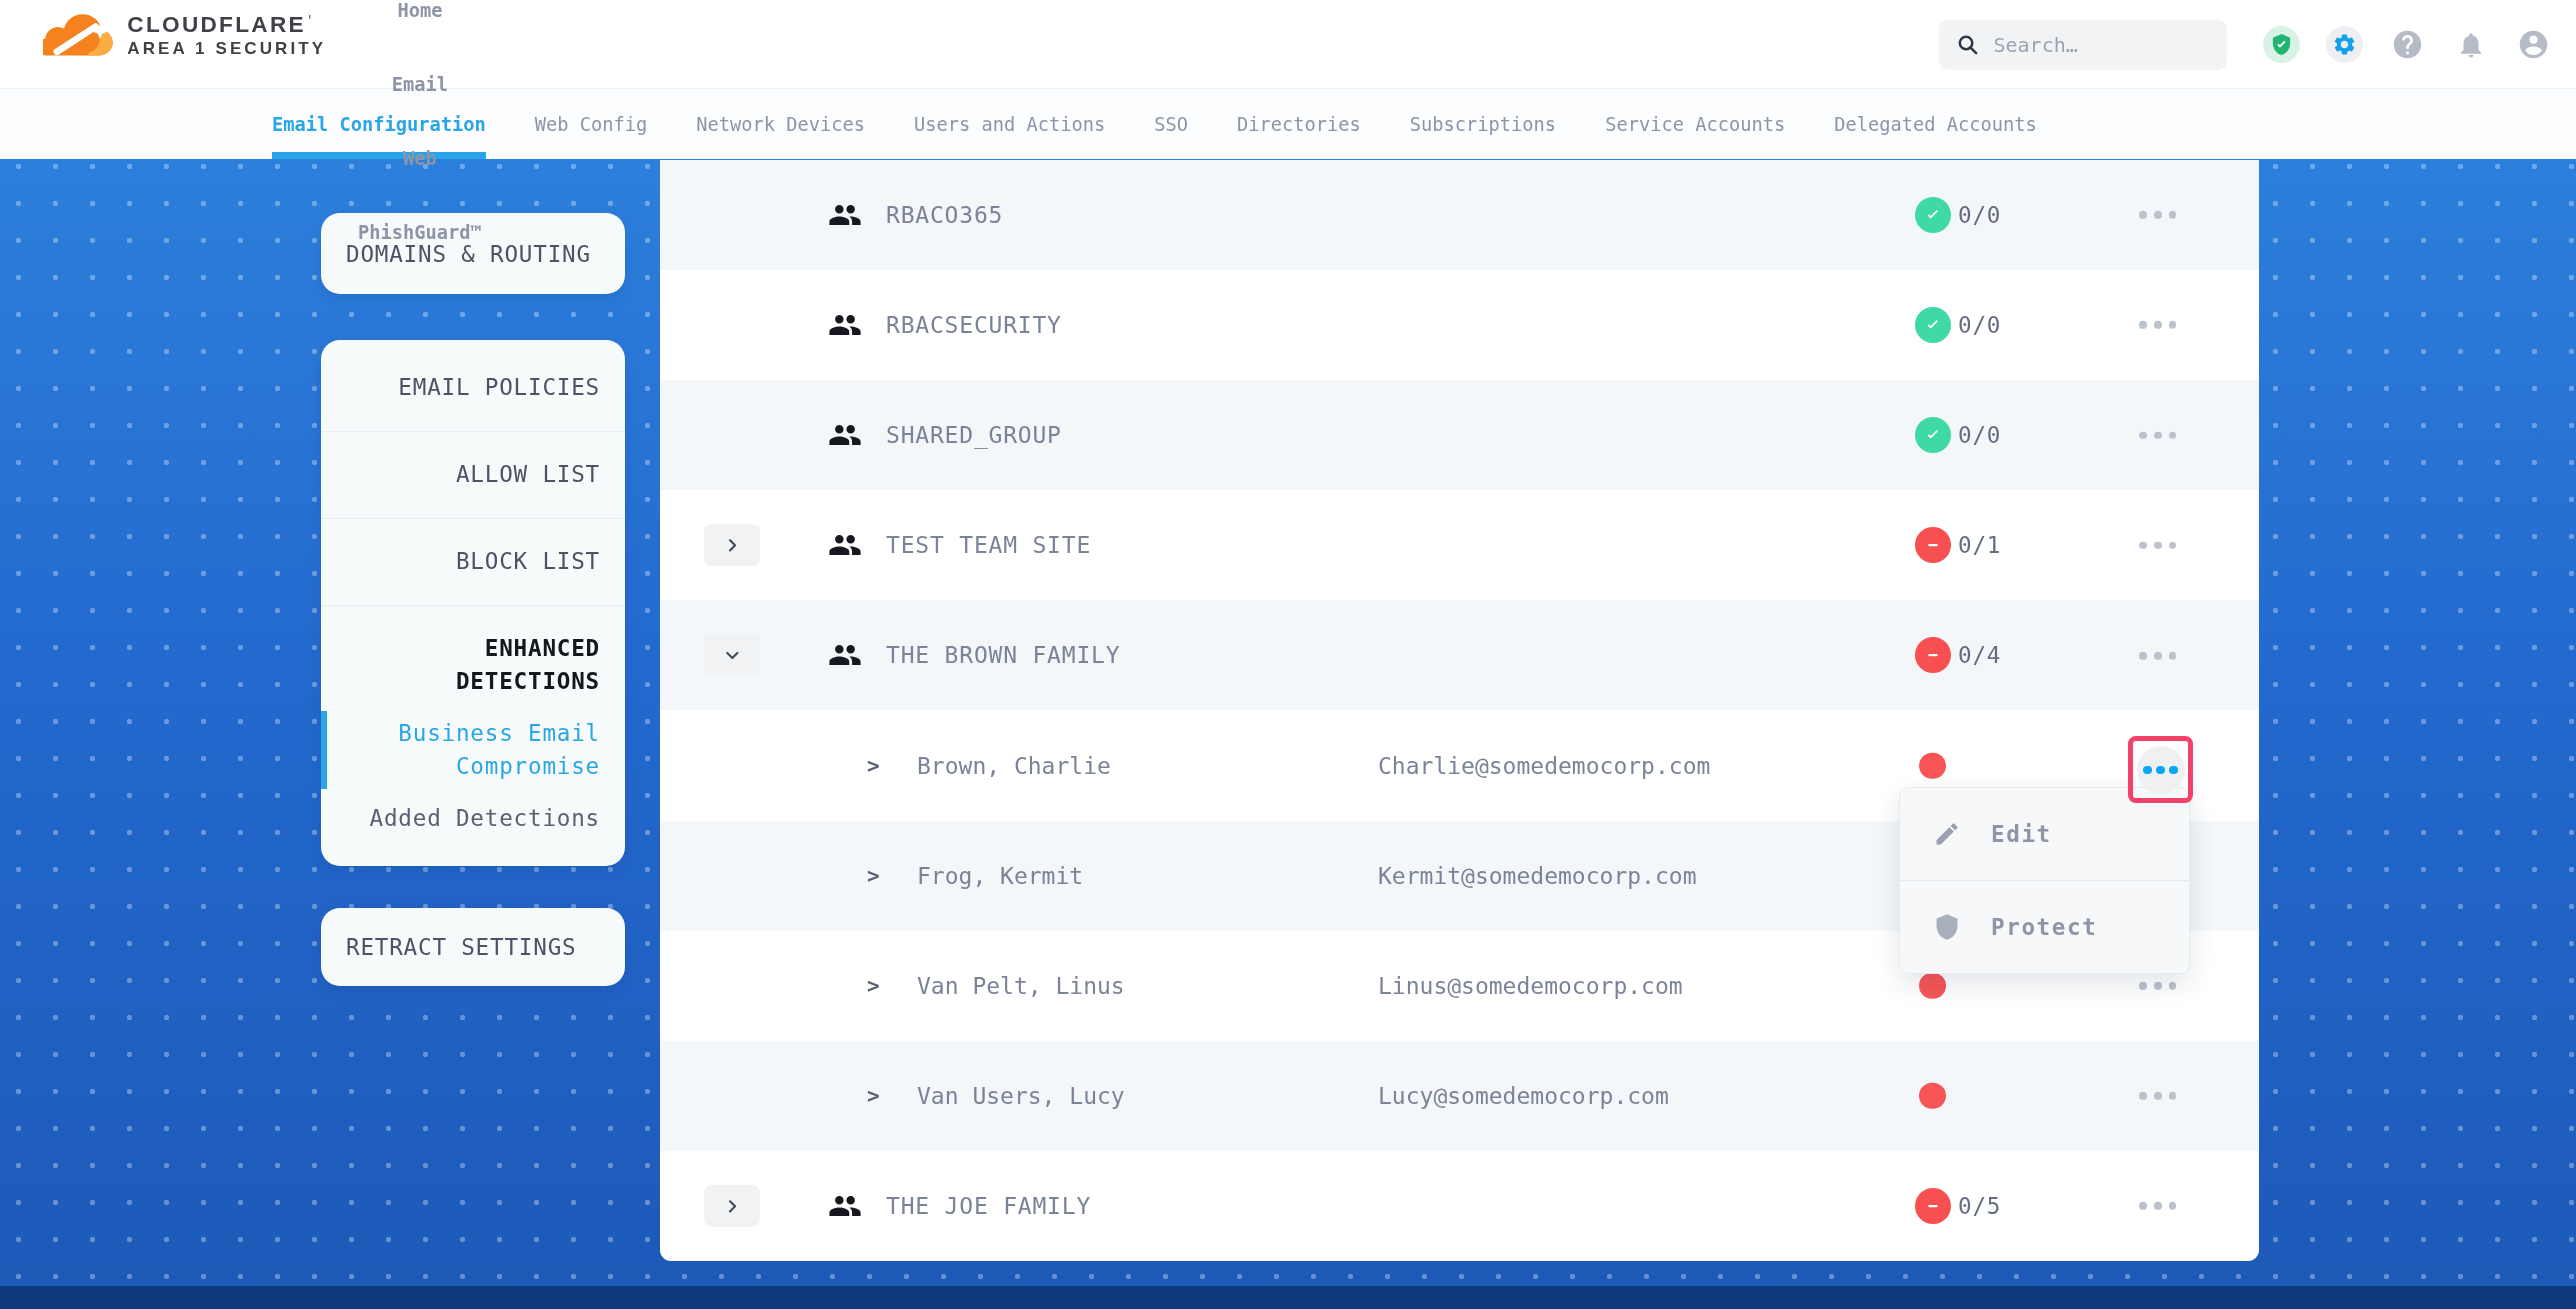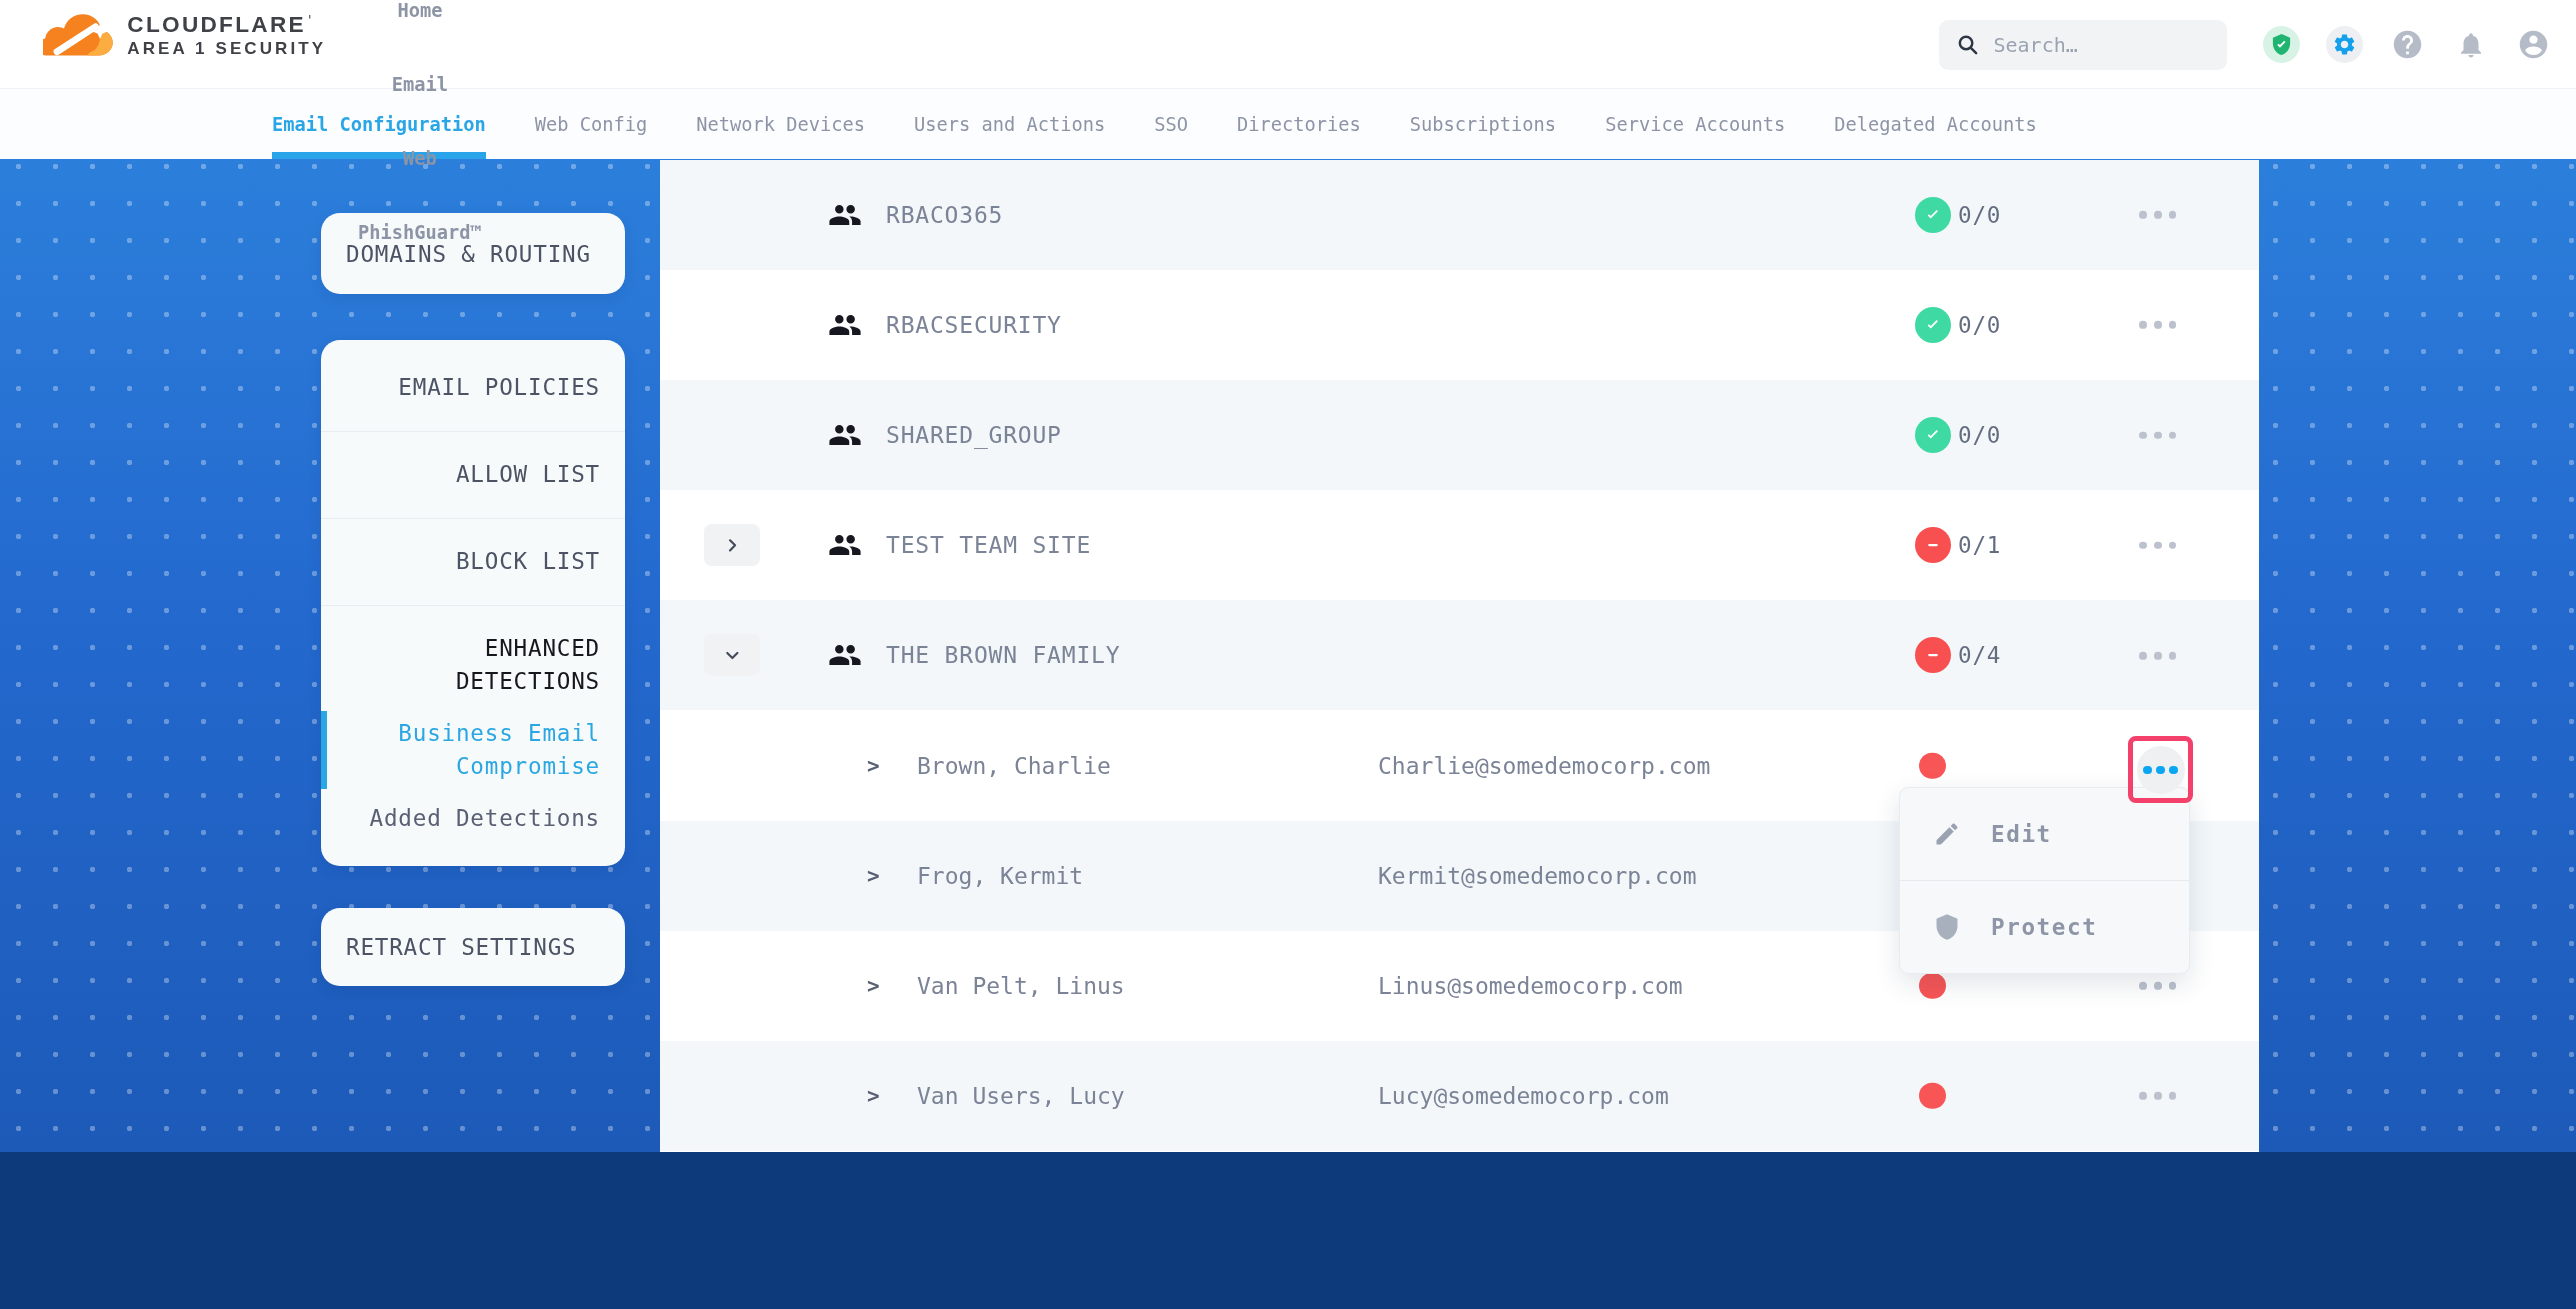--- a/index.html
+++ b/index.html
@@ -1,17 +1,17 @@
 <!DOCTYPE html>
 <html style="font-size:12.5px"><head>
 <meta charset="utf-8">
 <style>
   html,body{margin:0;padding:0;background:#0d3a7a;}
   *{box-sizing:border-box;}
-  .app{position:relative;width:2576px;height:1152px;overflow:hidden;
+  .app{position:relative;width:2576px;height:1286px;overflow:hidden;
        font-family:"DejaVu Sans Mono","Liberation Mono",monospace;
        background-image:
          radial-gradient(rgba(255,255,255,.32) 2.5px, rgba(255,255,255,0) 3px),
          linear-gradient(180deg,#2f86e0 0%,#2368cd 55%,#1d5ab8 100%);
        background-size:37px 37px,100% 100%;}
   
   .header{position:absolute;top:0;left:0;width:2576px;height:89px;background:#ffffff;
           border-bottom:0.8px solid #eef1f5;z-index:20;}
   .logo{position:absolute;left:43px;top:11.7px;display:flex;align-items:center;gap:9.3px;}
   .logo-cloud{width:75px;height:48px;}
@@ -44,21 +44,21 @@
   
   .card{position:absolute;left:321px;width:304px;background:#f7fafb;border-radius:19px;
         box-shadow:0 4.7px 12.5px rgba(10,40,90,.10);text-align:right;}
   .card-1{top:213px;height:81px;display:flex;align-items:center;}
   .card-2{top:340px;padding:4.7px 0;}
   .card-3{top:908px;height:78px;display:flex;align-items:center;}
   .sb-single{font-size:22.6px;font-weight:500;color:#4c5364;padding:0 25px;letter-spacing:0.8px;cursor:pointer;}
   .sb-item{position:relative;font-size:22.6px;font-weight:500;color:#4c5364;letter-spacing:0.8px;
            padding:26.5px 25px;line-height:33px;cursor:pointer;}
   .sb-item.divided{border-bottom:1.6px solid #e9edf1;}
-  .sb-item.section{color:#16161e;font-weight:400;padding-bottom:7.8px;cursor:default;}
+  .sb-item.section{color:#16161e;font-weight:700;padding-bottom:7.8px;cursor:default;}
   .sb-item.active{color:#2aa7e2;padding-top:11px;padding-bottom:11px;}
   .sb-item.active::before{content:"";position:absolute;left:0;top:4.7px;bottom:4.7px;width:6.2px;background:#2aa7e2;}
   .sb-item.muted{color:#596073;padding-top:7.8px;padding-bottom:26.5px;cursor:pointer;}
   
   .panel{position:absolute;left:660px;top:160px;width:1599px;height:1101px;background:#ffffff;
          border-radius:0 0 11px 11px;z-index:5;display:flex;flex-direction:column;}
   .row{position:relative;flex:1 1 0;}
   .row.shaded{background:#f3f7fa;}
   .rowc{position:absolute;top:50%;transform:translateY(-50%);}
   .chev-btn{left:44px;width:56px;height:42px;border-radius:7.8px;background:#f0f2f4;

